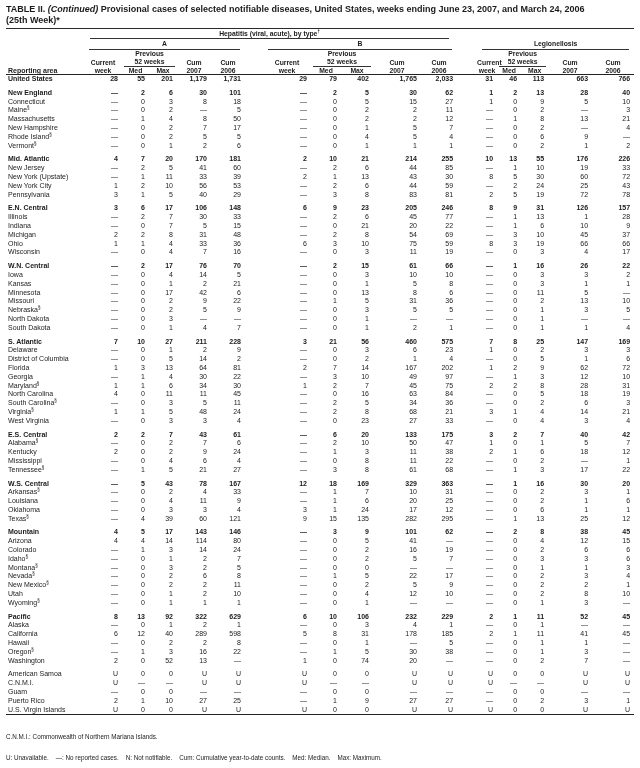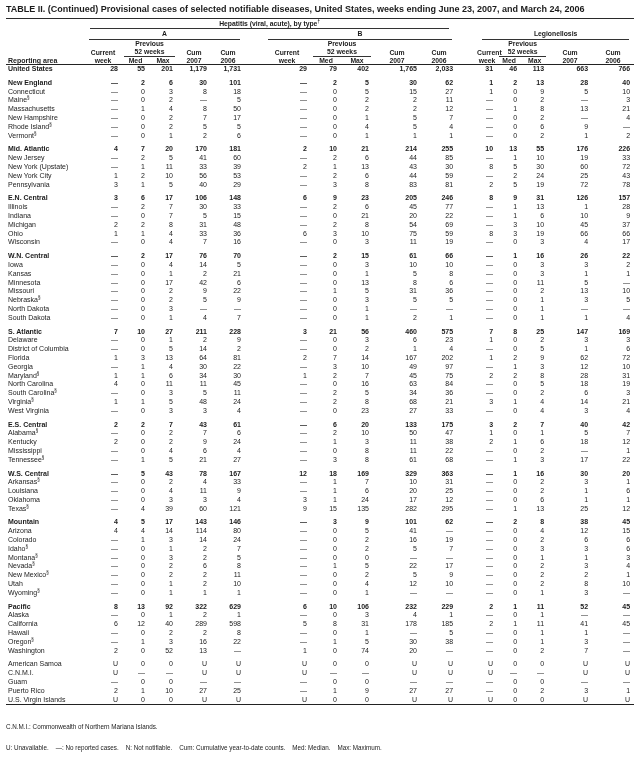--- a/index.html
+++ b/index.html
@@ -1,19 +1,19 @@
 <!DOCTYPE html>
 <html><head>
 <meta charset="utf-8">
 <style>
   html,body{margin:0;padding:0;background:#fff;}
   body{width:640px;height:768px;overflow:hidden;font-family:"Liberation Sans",sans-serif;color:#1b1b1b;}
   .page{padding:4px 3px 0 6px;}
   .title{font-size:9px;line-height:11px;font-weight:bold;letter-spacing:0;}
-  .title .it{}
+  .title .it{font-style:italic;}
   .title2{font-size:9px;line-height:10px;font-weight:bold;}
   table{border-collapse:collapse;table-layout:fixed;width:628px;margin-top:3px;border-top:1px solid #2a2a2a;}
   col.sp{width:18px;}
   thead th{font-weight:bold;font-size:6.8px;line-height:7.4px;padding:0;vertical-align:bottom;text-align:center;overflow:visible;}
   th.area{text-align:left;padding-left:2px;font-size:7px;}
   .hdrb{border-bottom:1.6px solid #222;}
   .ul{display:block;border-bottom:1px solid #333;padding:1px 0 1px 0;}
   .spanner .ul{margin:0 8px 0 6px;}
   .grp .ul{margin:0 5px;}
   .w52c .ul{margin:0 2px;padding-bottom:0;}
@@ -27,20 +27,21 @@
   sup{font-size:4.5px;vertical-align:super;line-height:0;}
   .footnotes{margin-top:3px;font-size:6.3px;line-height:7.2px;white-space:pre-wrap;}
   .fn{white-space:pre-wrap;}
 </style>
 </head>
 <body>
 
 <div class="page">
 
   <div class="title"><span>TABLE II.</span> <span class="it">(Continued)</span> <span>Provisional cases of selected notifiable diseases, United States, weeks ending June 23, 2007, and March 24, 2006</span></div>
+  <div class="title2">(25th Week)*</div>
 
   <table>
     <colgroup>
       <col style="width:78px">
       <col style="width:38px">
         <col style="width:27px">
         <col style="width:28px">
         <col style="width:34px">
         <col style="width:34px">
       <col class="sp">

